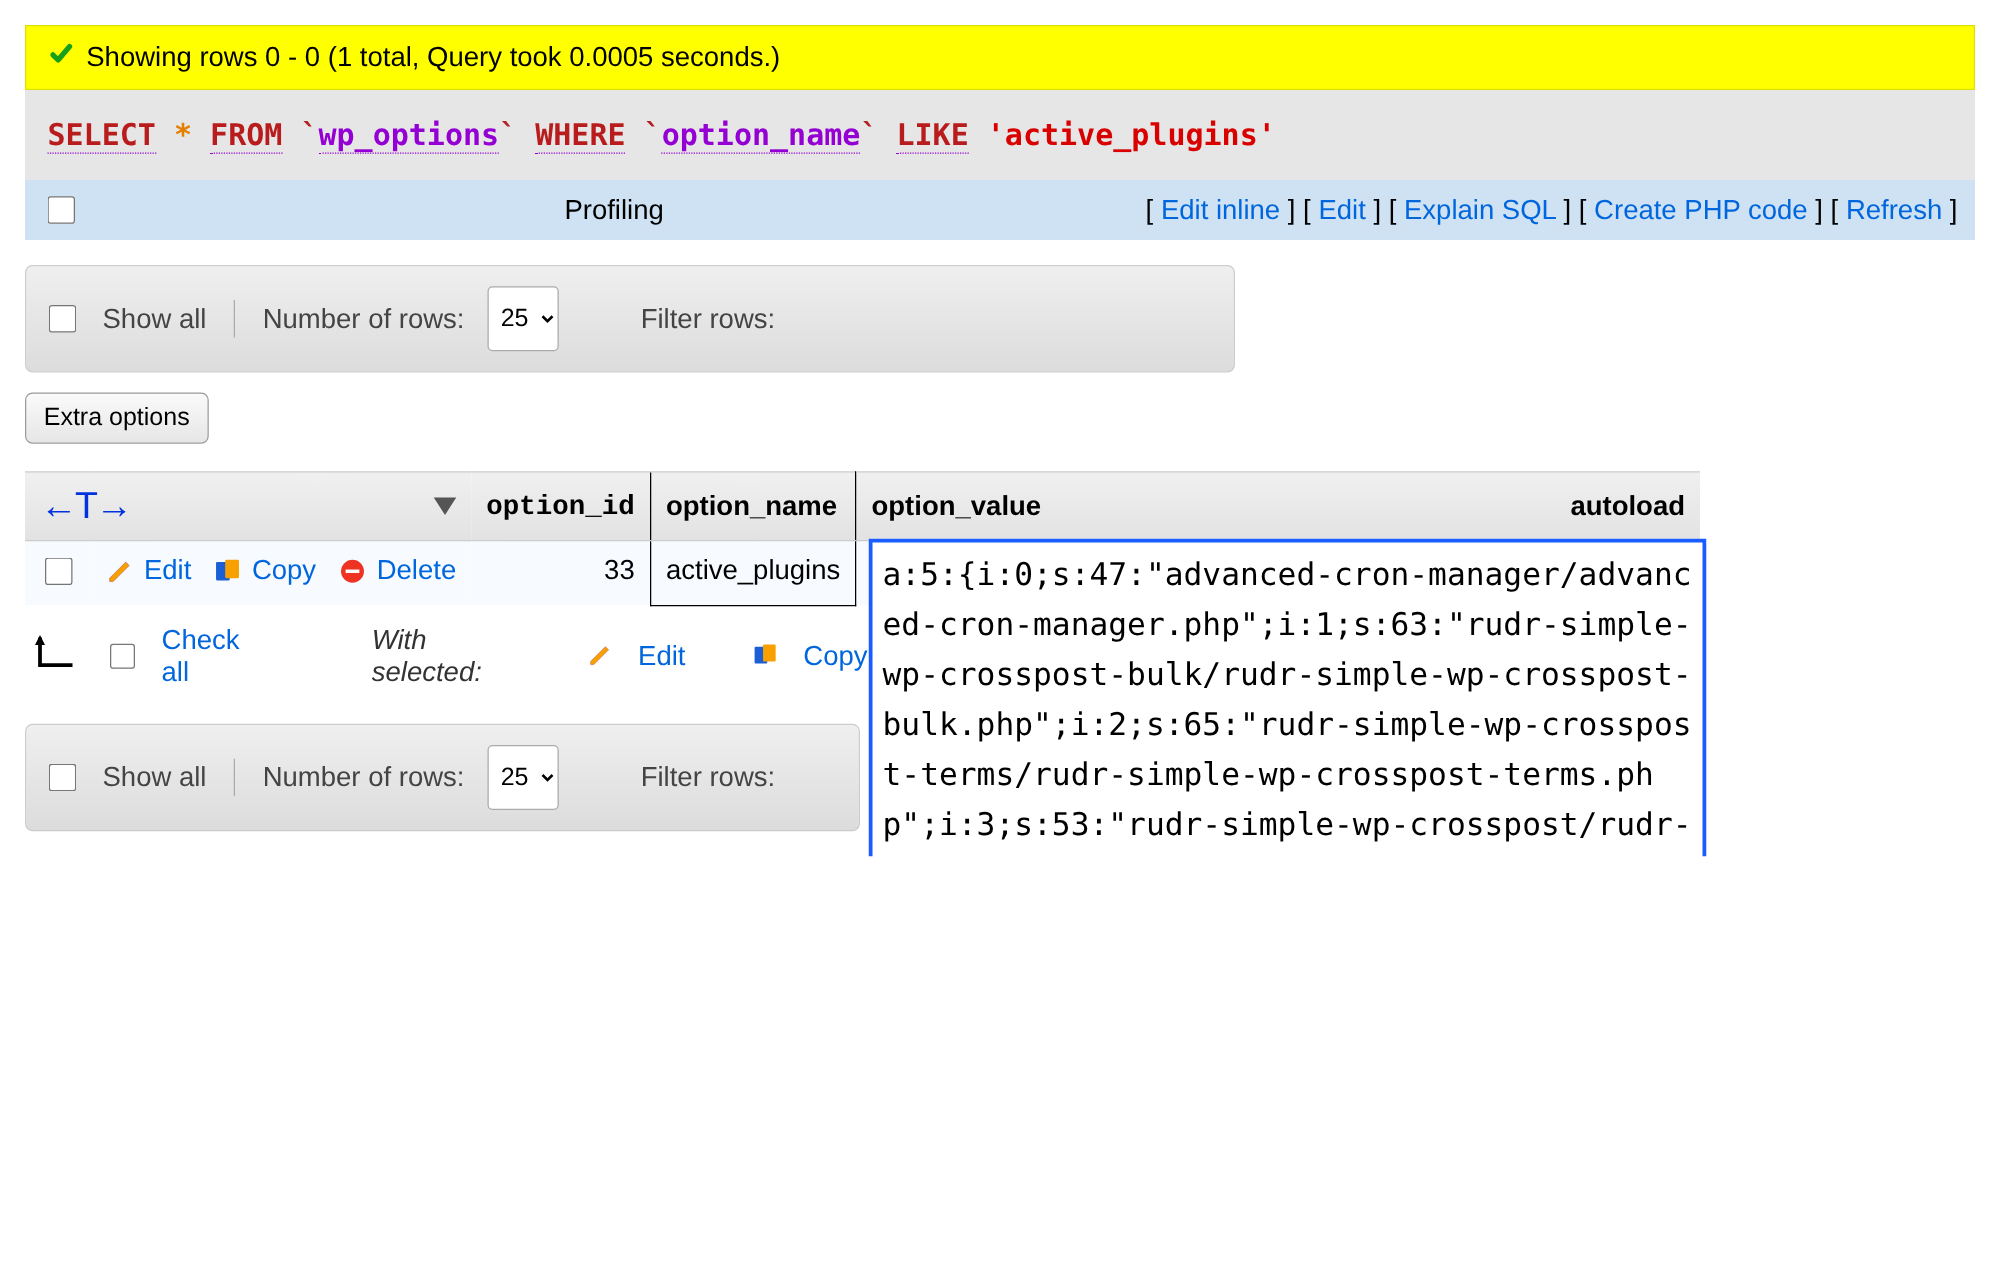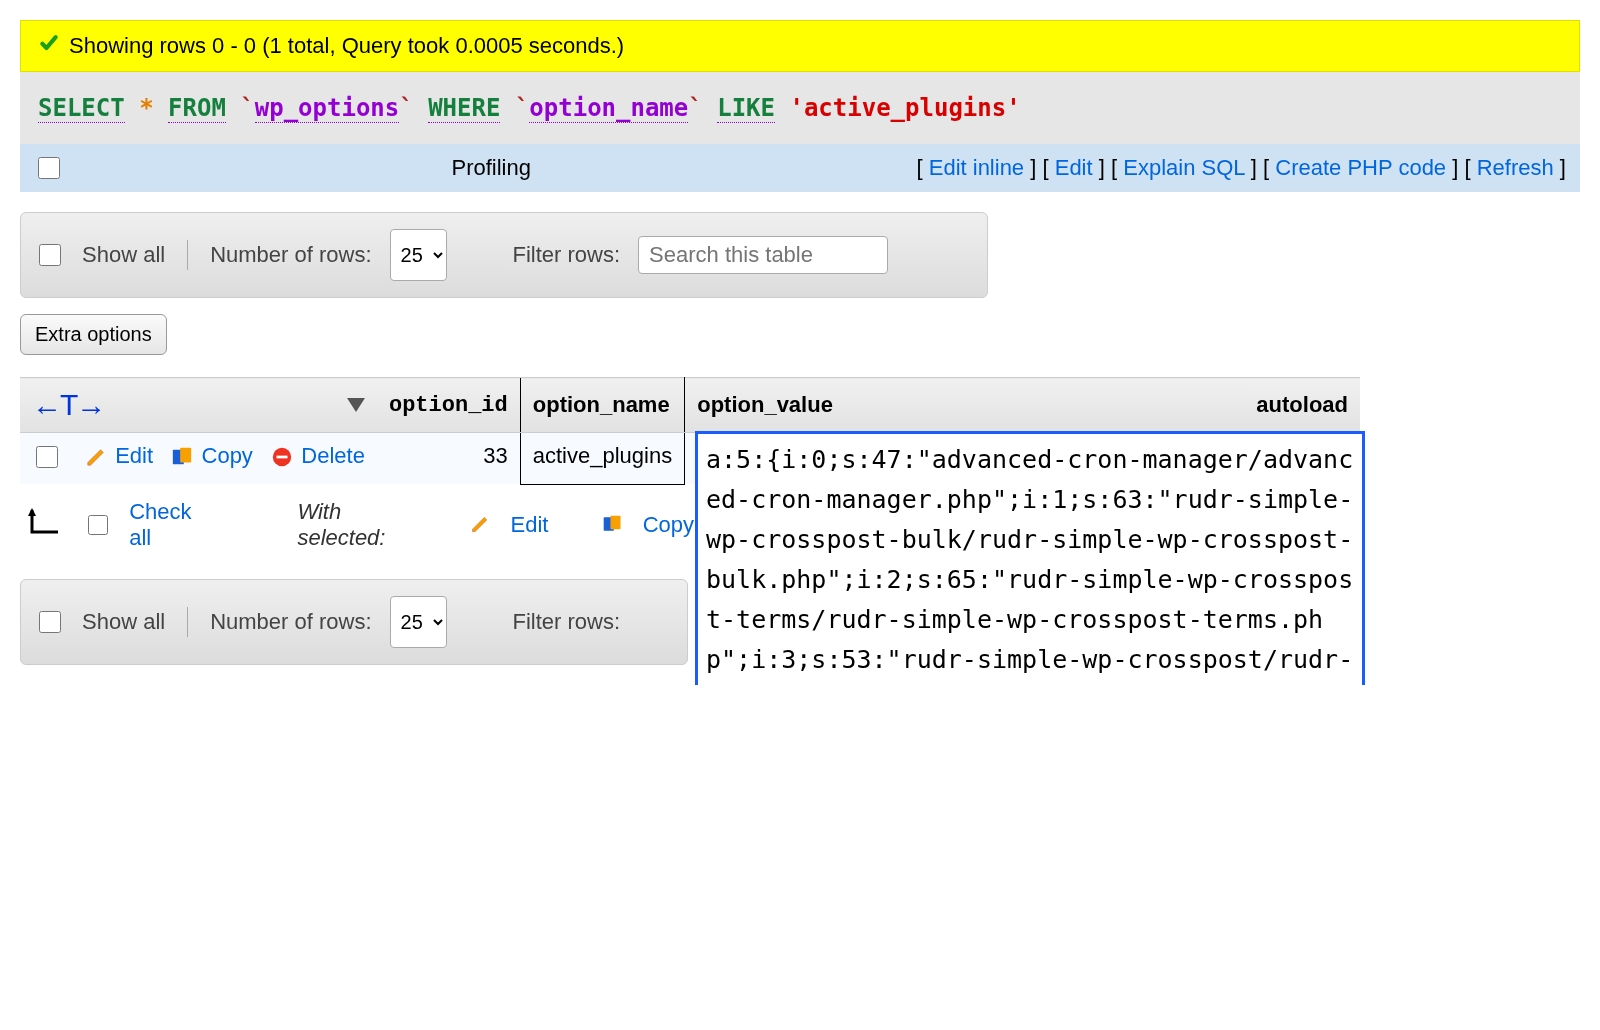--- a/index.html
+++ b/index.html
@@ -29,21 +29,21 @@
   .check-icon svg { width:100%; height:100%; }
 
   
   .sql-bar {
     background: #e6e6e6;
     padding: 22px 18px;
     font-family: ui-monospace, Menlo, Consolas, monospace;
     font-size: 24px;
     font-weight: bold;
   }
-  .sql-kw { color: #15803d; border-bottom: 1px dotted #9400d3; }
+  .sql-kw { color: #b91c1c; border-bottom: 1px dotted #9400d3; }
   .sql-star { color: #e67e00; }
   .sql-tick { color: #b22222; }
   .sql-name { color: #9400d3; border-bottom: 1px dotted #9400d3; }
   .sql-str { color: #d90000; }
 
   
   .action-bar {
     background: #cfe2f3;
     padding: 10px 14px;
     display: flex;
@@ -243,21 +243,20 @@
   <div class="controls-bar">
     <input type="checkbox" style="">
     <label>Show all</label>
     <span class="divider"></span>
     <label>Number of rows:</label>
     <select class="rowsel">
       <option>25</option>
     </select>
     <span style="flex:0 0 30px"></span>
     <label>Filter rows:</label>
-    <input class="filter" type="text" placeholder="Search this table" style="">
   </div>
 
   
   <button class="extra-btn">Extra options</button>
 
   
   <table class="results">
     <thead>
       <tr>
         <th class="t-col" colspan="2">

